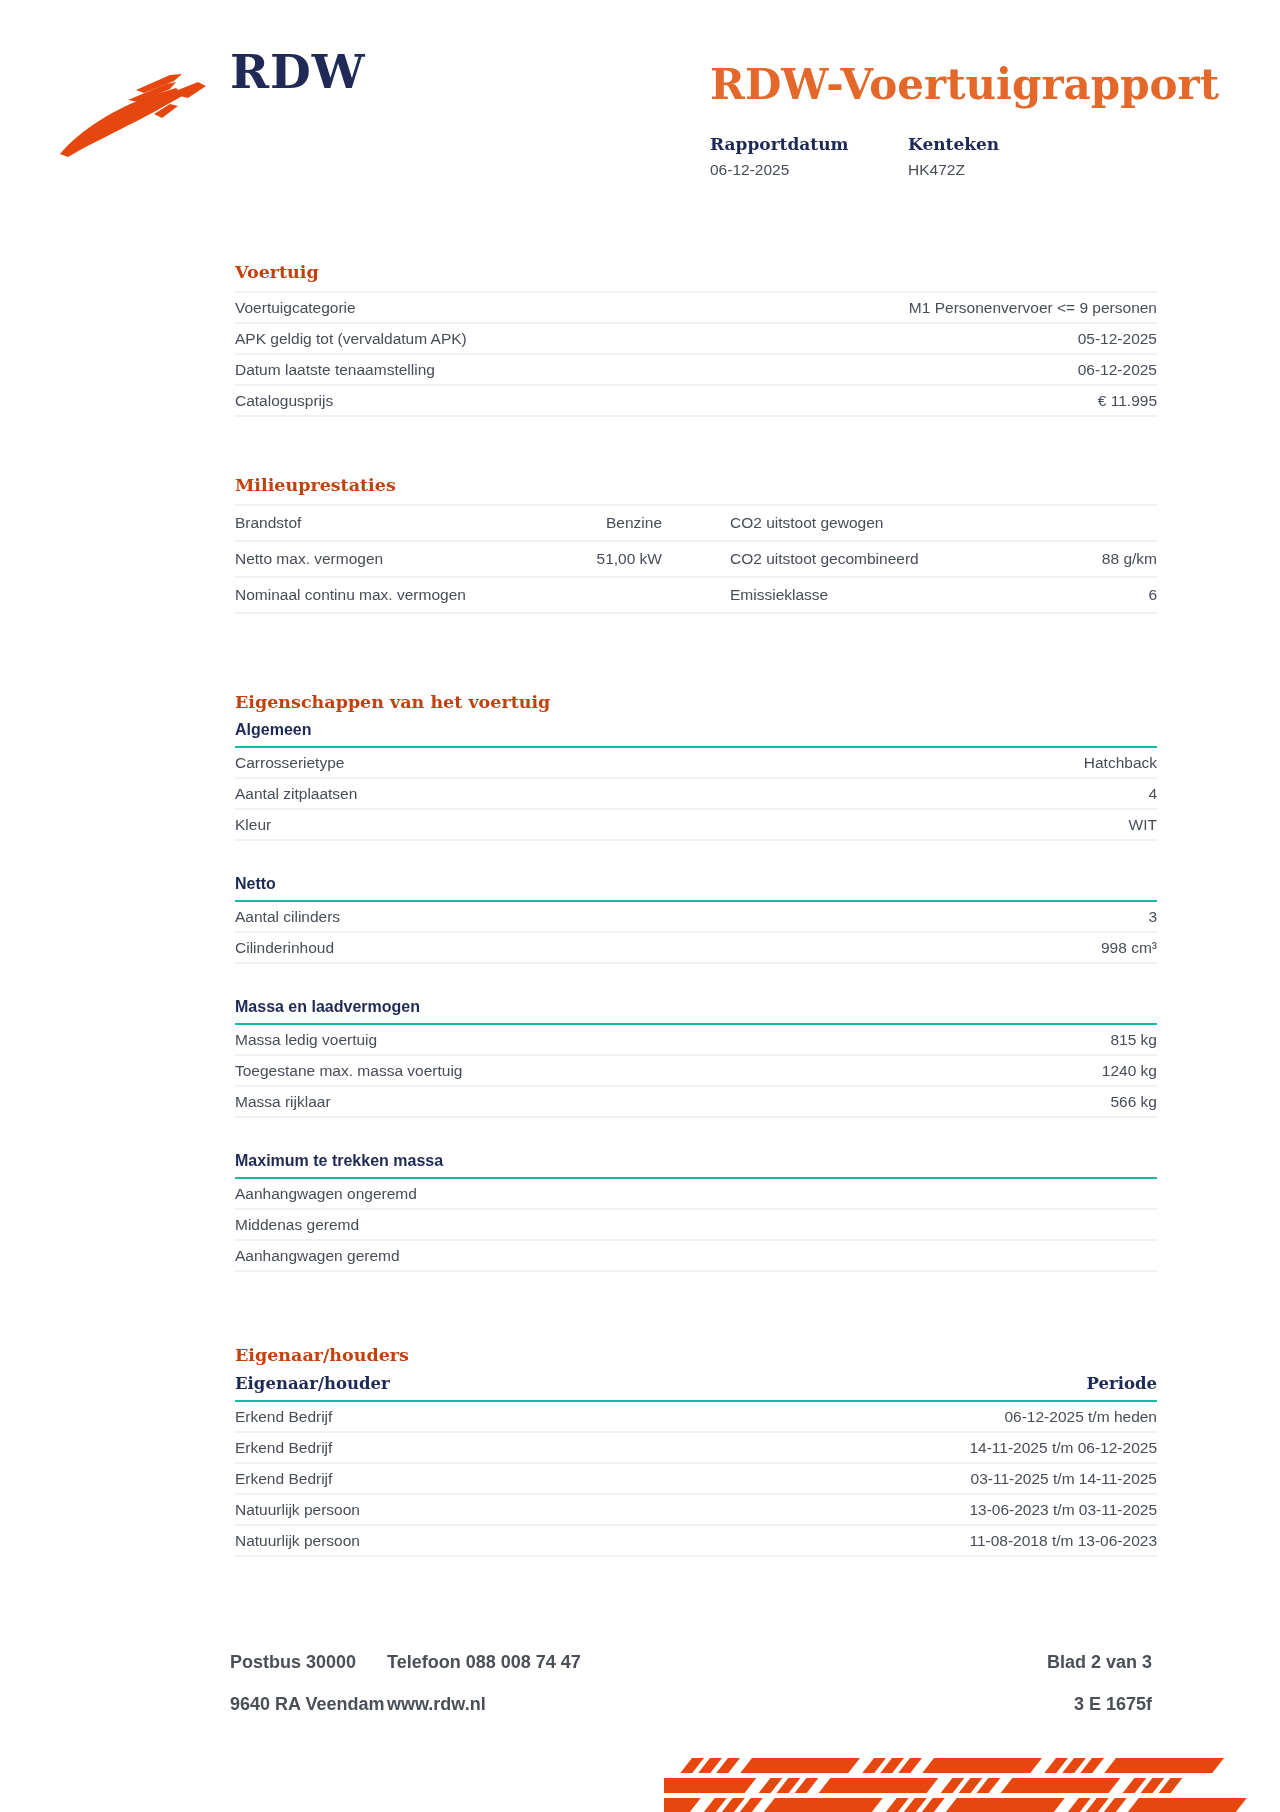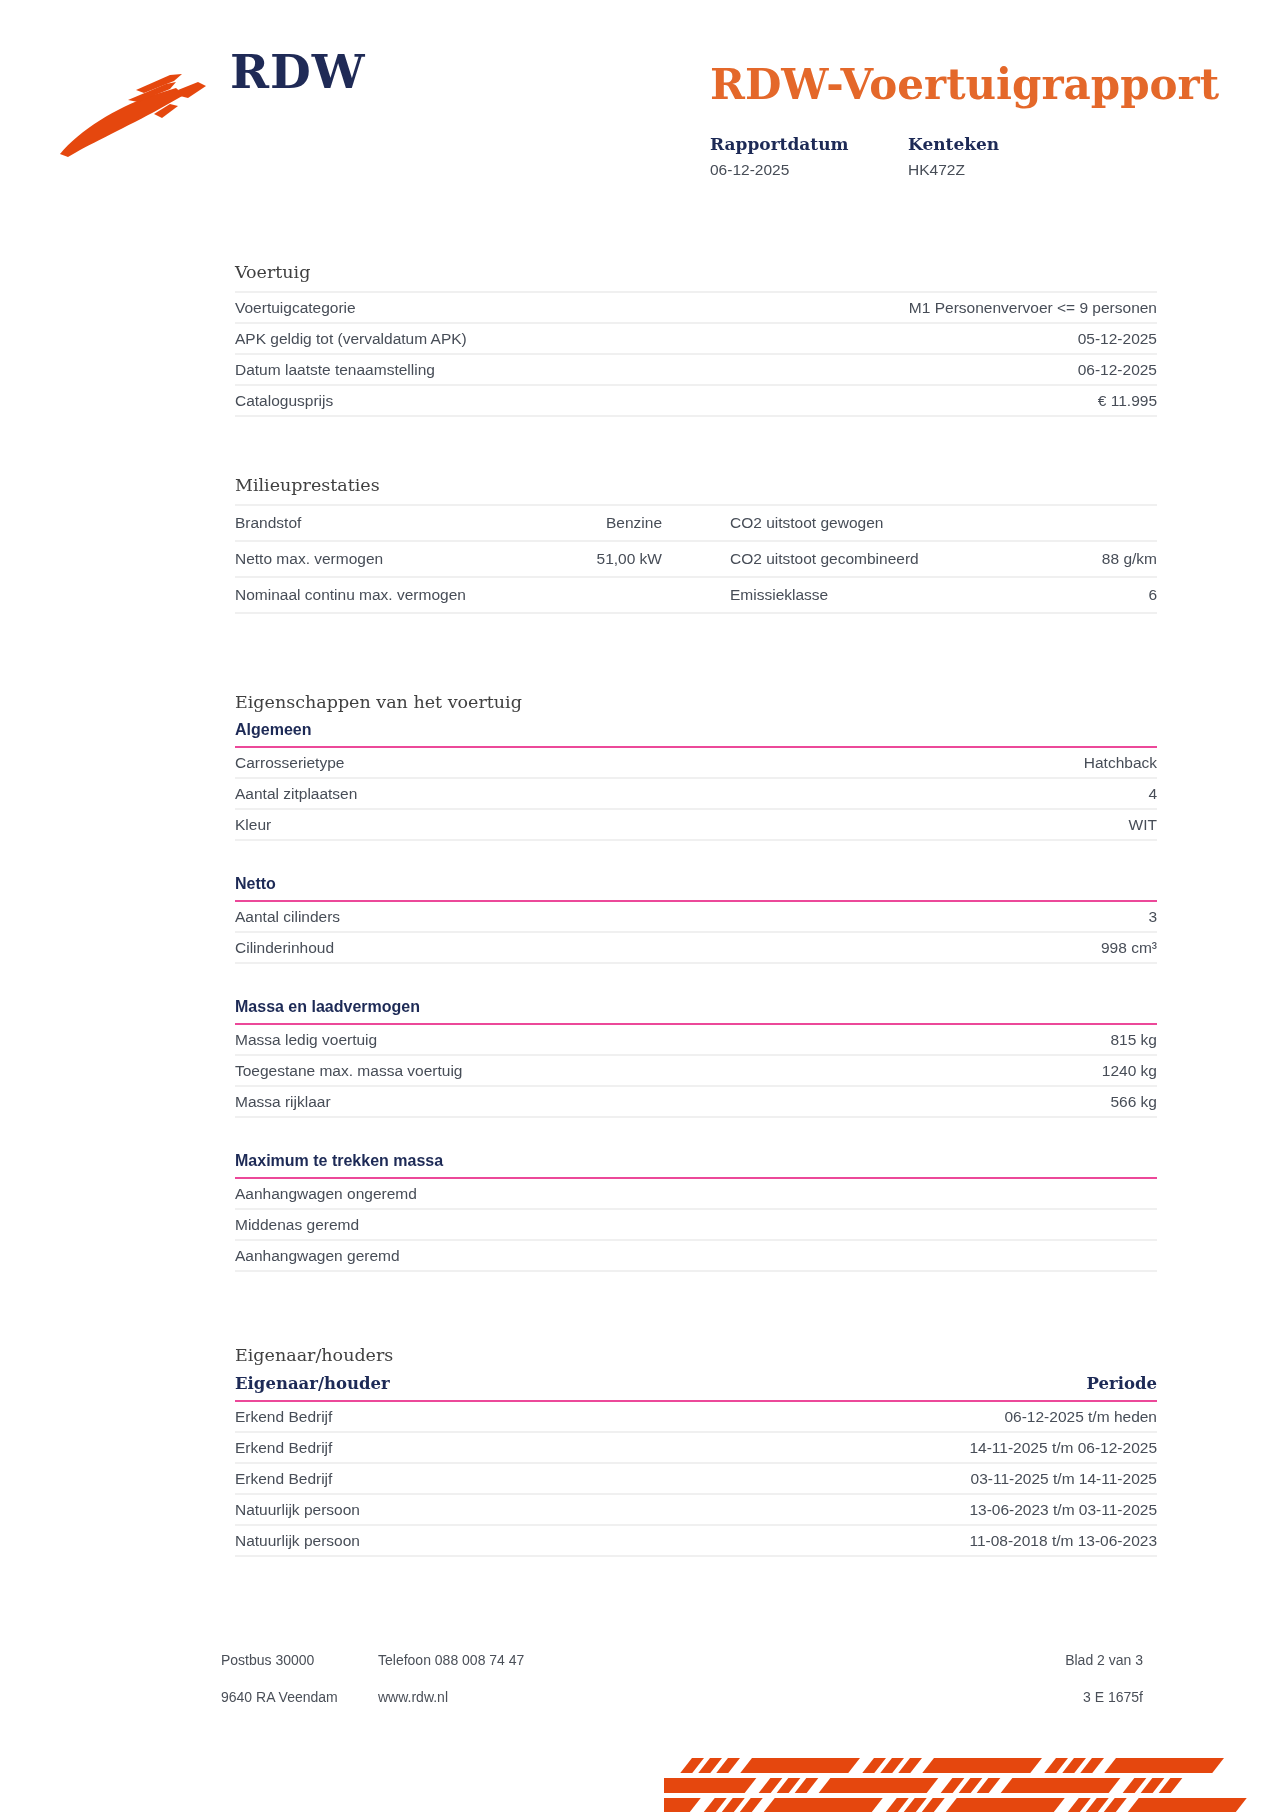--- a/index.html
+++ b/index.html
@@ -23,54 +23,54 @@
     color: #e4682a; white-space: nowrap;
   }
   .meta-row { display: flex; margin-top: 25px; }
   .meta-col { width: 198px; }
   .meta-label { font-family: "DejaVu Serif", serif; font-weight: 700; font-size: 17px; color: #1d2a56; }
   .meta-value { font-size: 15.5px; margin-top: 7px; color: #474d57; }
 
   
   .content-section { position: absolute; left: 235px; width: 922px; }
   .sec-title {
-    font-family: "DejaVu Serif", serif; font-weight: 400; font-size: 17.5px;
-    color: #404040; margin-bottom: 9px;
+    font-family: "DejaVu Serif", serif; font-weight: 700; font-size: 17.5px;
+    color: #c2410c; margin-bottom: 9px;
   }
   .rows { border-top: 2px solid #f0f0f0; }
   .row {
     display: flex; align-items: center; height: 31px;
     border-bottom: 2px solid #f0f0f0; font-size: 15.5px; color: #474d57;
   }
   .row .label { flex: 1 1 auto; }
   .row .value { text-align: right; white-space: nowrap; }
 
   
   .row.milieu { height: 36px; }
   .half { flex: 1 1 0; display: flex; align-items: center; }
   .half + .half { margin-left: 68px; }
 
   
   .subhead {
     font-weight: 700; font-size: 16px; color: #1d2a56; margin-bottom: 7px;
   }
-  .rows.orange-top { border-top: 2px solid #ec4899; }
+  .rows.orange-top { border-top: 2px solid #14b8a6; }
   .sub { margin-top: 34px; }
   .sub.first { margin-top: 6px; }
 
   
   .table-head { display: flex; margin-bottom: 7px; }
   .table-head .col1, .table-head .col2 {
     font-family: "DejaVu Serif", serif; font-weight: 700; font-size: 16.5px; color: #1d2a56;
   }
   .table-head .col1 { flex: 1; }
   .table-head .col2 { text-align: right; }
 
   
-  .footer { position: absolute; left: 221px; top: 1652px; width: 922px; font-size: 14px; color: #4a4f58; }
+  .footer { position: absolute; left: 230px; top: 1652px; width: 922px; font-size: 18px; color: #4a4f58; font-weight: bold; }
   .footer-line { display: flex; margin-bottom: 21px; }
   .f-addr { width: 157px; }
   .f-mid  { flex: 1; }
   .f-right { text-align: left; }
 
   
   .deco { position: absolute; right: -24px; bottom: 0; width: 640px; height: 54px; overflow: hidden; }
 </style>
 </head>
 <body>

